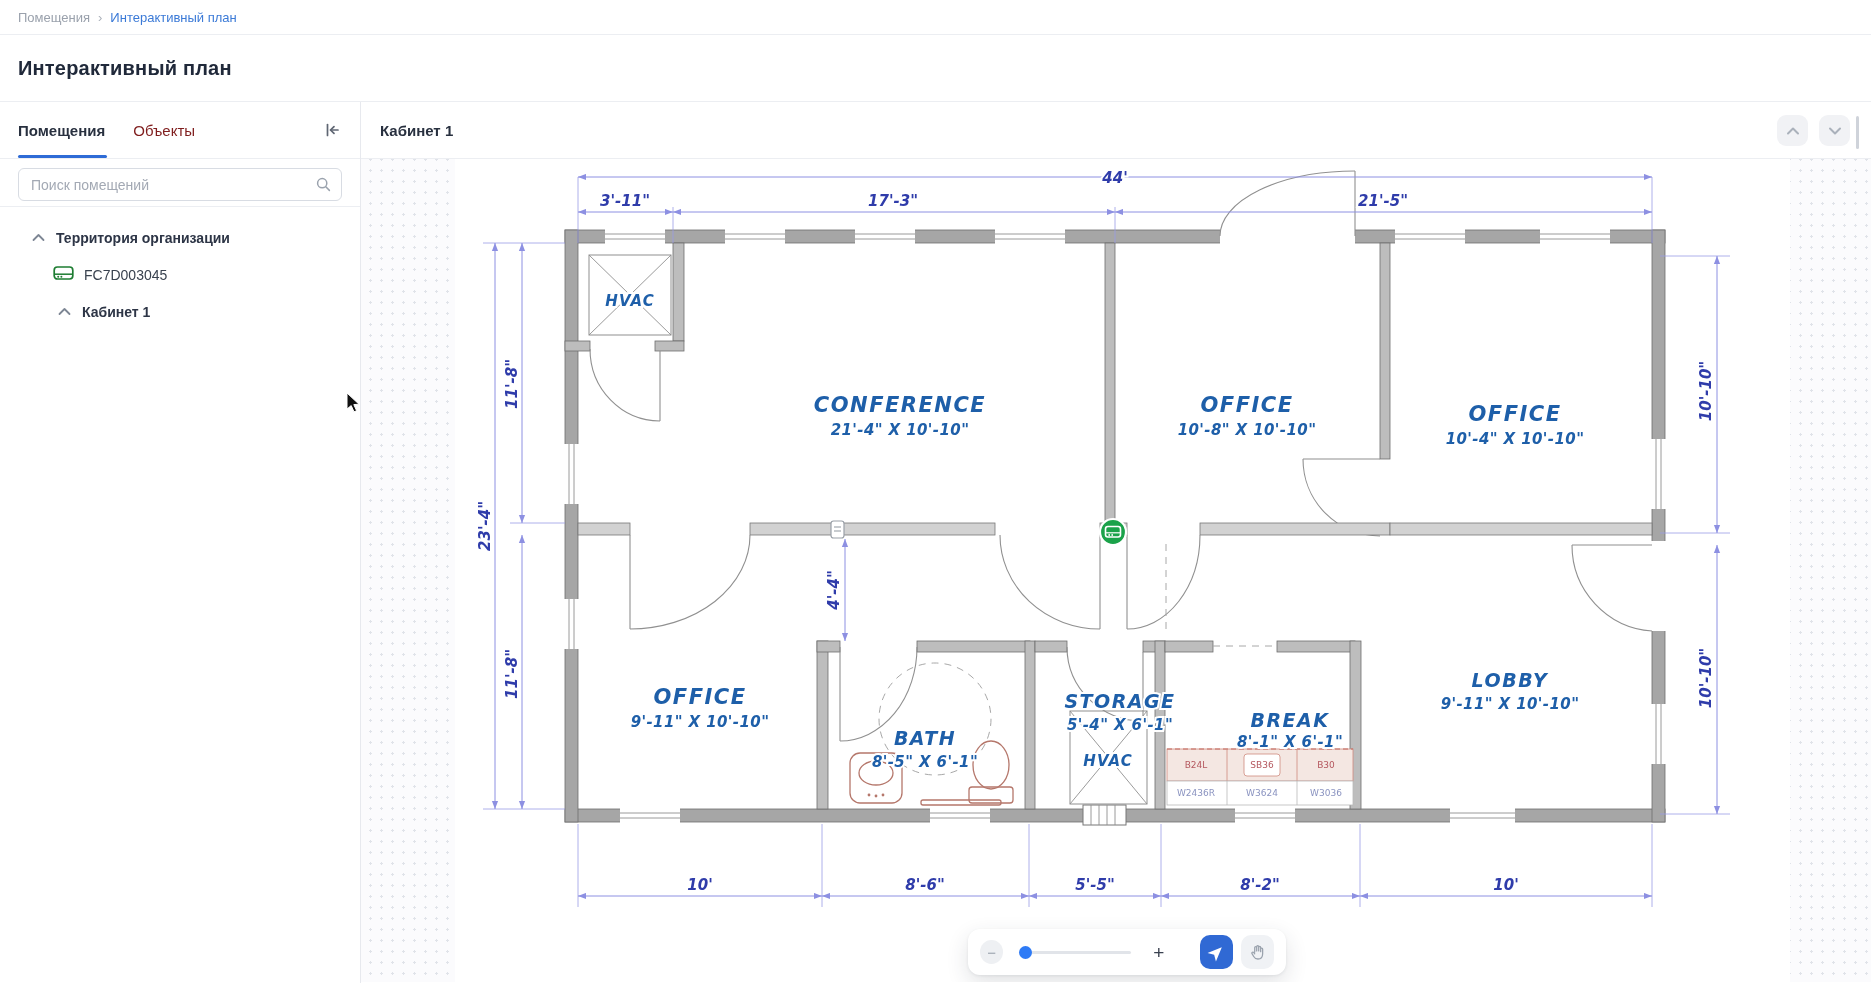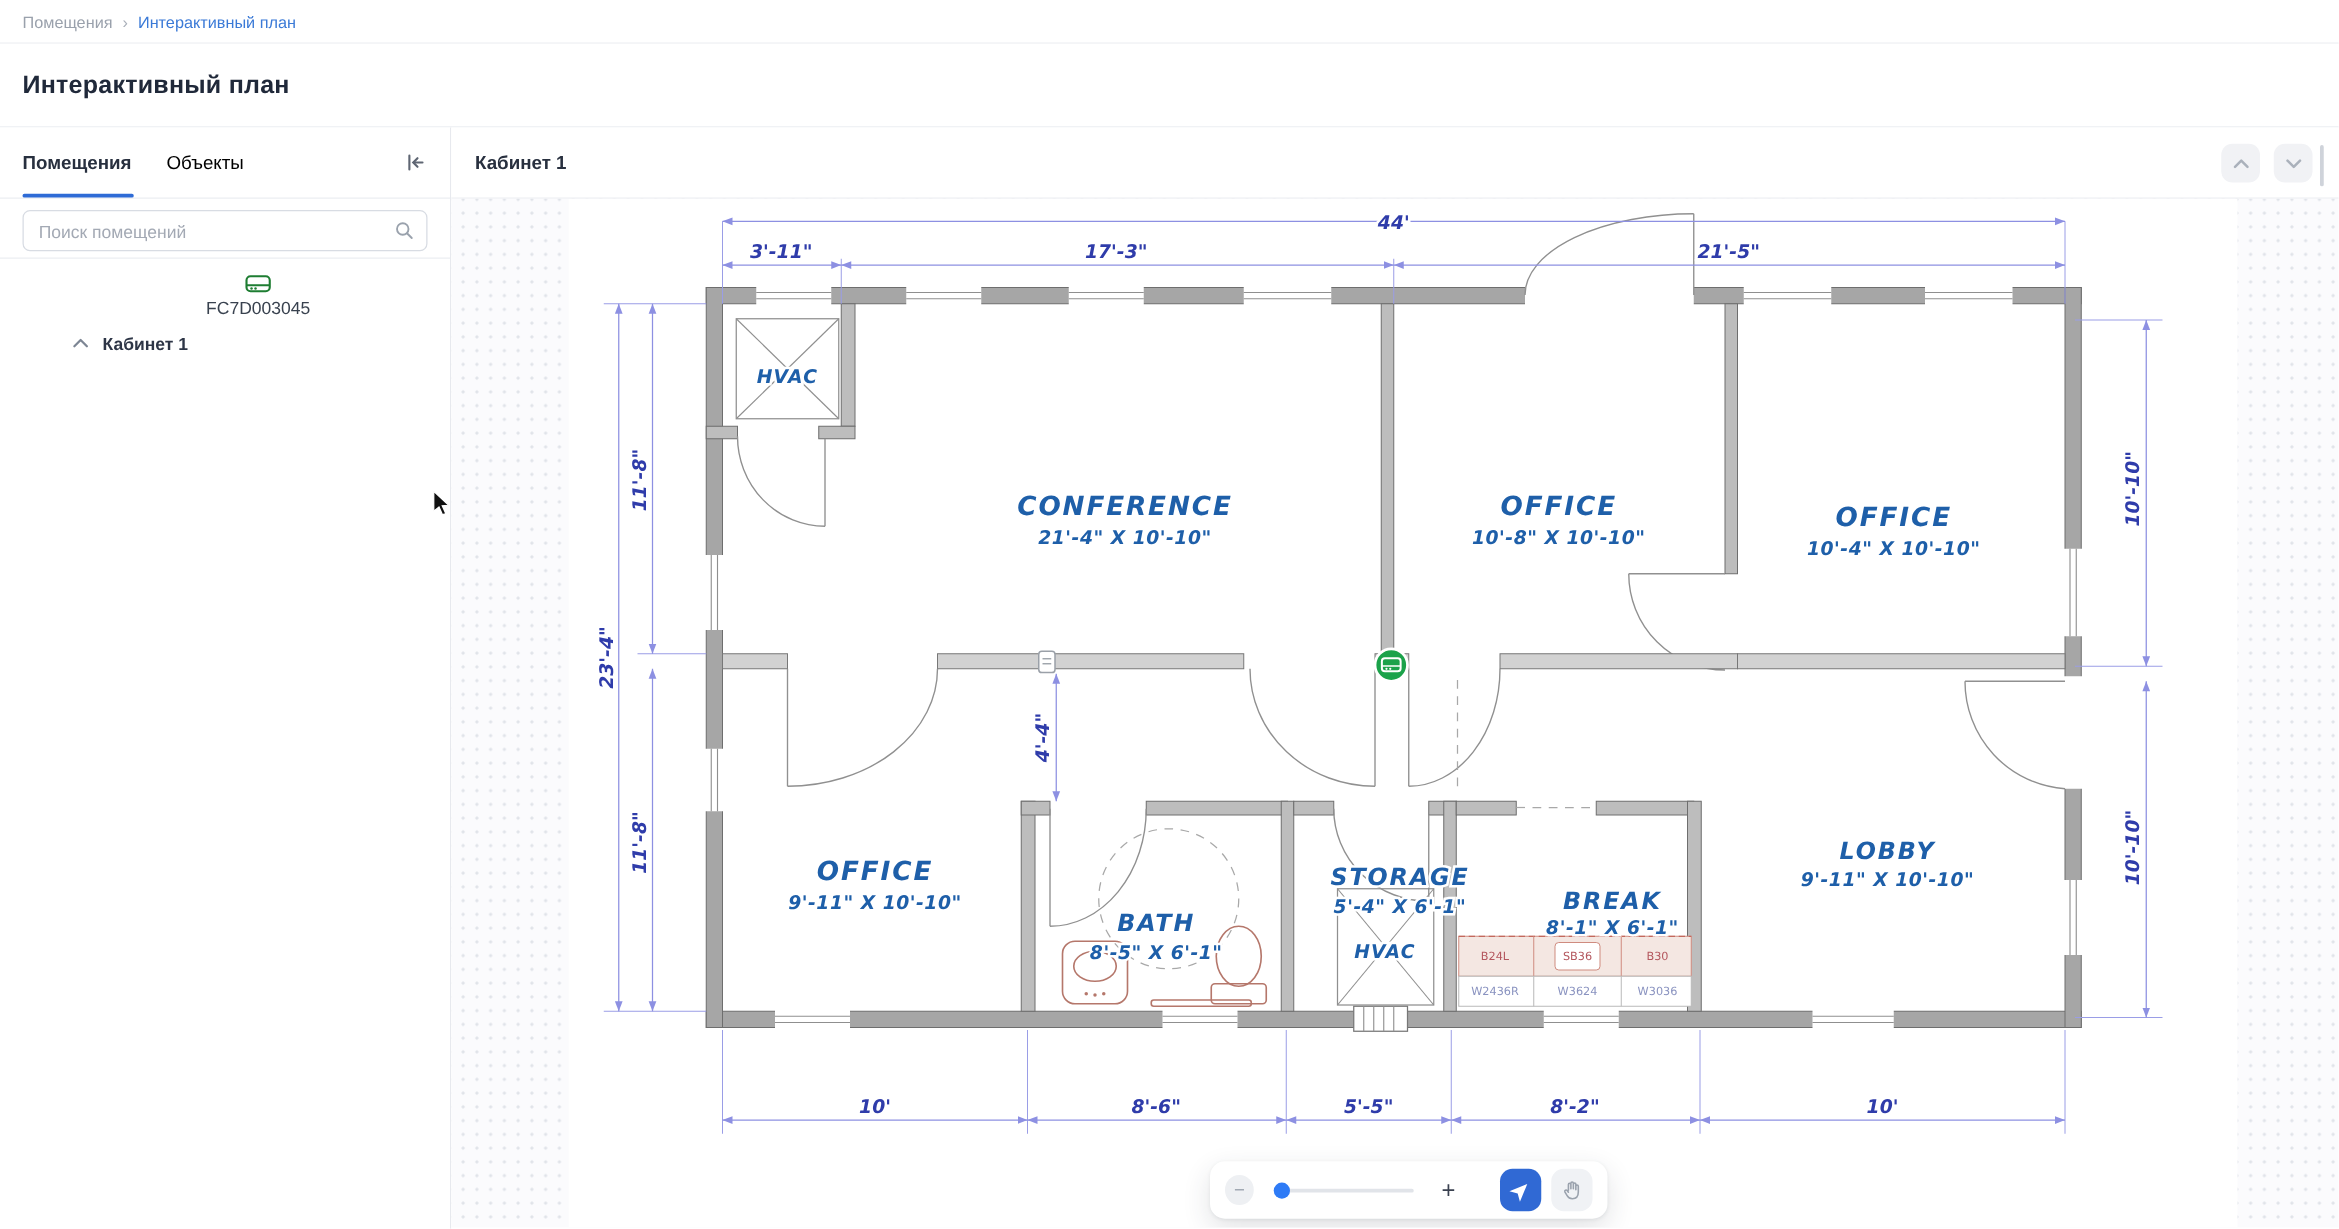--- a/index.html
+++ b/index.html
@@ -19,40 +19,40 @@
 
   .content { display:flex; height:881px; }
 
   
   .sidebar { width:361px; border-right:1px solid #e7e9ee; background:#fff; position:relative; }
   .tabs-row { height:57px; display:flex; align-items:center; border-bottom:1px solid #eceef2;
     padding:0 16px 0 18px; }
   .tab { font-size:15px; margin-right:28px; cursor:pointer; position:relative; height:100%;
     display:flex; align-items:center; }
   .tab.active { font-weight:700; color:#28303f; }
-  .tab.inactive { color:#000000; }
+  .tab.inactive { color:#7f1d1d; }
   .tab.active::after { content:""; position:absolute; left:0; right:-2px; bottom:0;
     height:3px; background:#2e6bd6; border-radius:2px; }
   .collapse-btn { margin-left:auto; width:24px; height:24px; display:flex; align-items:center;
     justify-content:center; cursor:pointer; }
   .search-row { padding:9px 18px 12px 18px; height:48px; border-bottom:1px solid #eceef2; }
   .search-box { position:relative; height:33px; }
   .search-box input { width:100%; height:33px; border:1px solid #d8dce3; border-radius:6px;
     padding:0 34px 0 12px; font-size:14px; color:#3a4354; outline:none;
     font-family:"Liberation Sans", sans-serif; }
   .search-box input::placeholder { color:#a3a9b4; }
   .search-icon { position:absolute; right:10px; top:8px; }
 
   .tree { padding-top:12px; }
   .tree-row { height:37px; display:flex; align-items:center; font-size:14px; cursor:pointer; }
   .tree-row .chev { width:16px; display:flex; justify-content:center; }
   .bold-item { font-weight:700; color:#2d3546; }
   .norm-item { color:#39424f; }
   .ind-0 { padding-left:30px; }
-  .ind-1 { padding-left:53px;flex-direction:column; }
+  .ind-1 { padding-left:53px; }
   .ind-1b { padding-left:56px; }
   .ind-2 { padding-left:81px; }
   .tree-gap { width:10px; }
 
   
   .main { flex:1; position:relative; background:#fff; }
   .main-header { height:57px; border-bottom:1px solid #eceef2; display:flex; align-items:center;
     padding-left:19px; position:relative; }
   .main-title { font-size:15px; font-weight:700; color:#28303f; }
   .nav-btns { position:absolute; right:21px; top:13px; display:flex; gap:11px; }
@@ -146,20 +146,29 @@
           <span class="search-icon">
             <svg width="17" height="17" viewBox="0 0 17 17">
               <circle cx="7.2" cy="7.2" r="4.6" fill="none" stroke="#9aa2ad" stroke-width="1.5"></circle>
               <line x1="10.8" y1="10.8" x2="14.4" y2="14.4" stroke="#9aa2ad" stroke-width="1.5" stroke-linecap="round"></line>
             </svg>
           </span>
         </div>
       </div>
 
       <div class="tree">
+        <div class="tree-row ind-0">
+          <span class="chev">
+            <svg width="13" height="9" viewBox="0 0 13 9">
+                <polyline points="1.5,7 6.5,2 11.5,7" fill="none" stroke="#7d8694" stroke-width="1.8" stroke-linecap="round" stroke-linejoin="round"></polyline>
+              </svg>
+          </span>
+          <span class="tree-gap"></span>
+          <span class="bold-item">Территория организации</span>
+        </div>
 
         <div class="tree-row ind-1">
           <span>
             <svg width="21" height="16" viewBox="0 0 21 16">
               <rect x="1.2" y="2" width="18.6" height="12" rx="3.2" fill="none" stroke="#1e7d32" stroke-width="1.7"></rect>
               <line x1="1.5" y1="9.2" x2="19.5" y2="9.2" stroke="#1e7d32" stroke-width="1.5"></line>
               <circle cx="5.2" cy="11.7" r="1" fill="#1e7d32"></circle>
               <circle cx="8.4" cy="11.7" r="1" fill="#1e7d32"></circle>
             </svg>
           </span>

